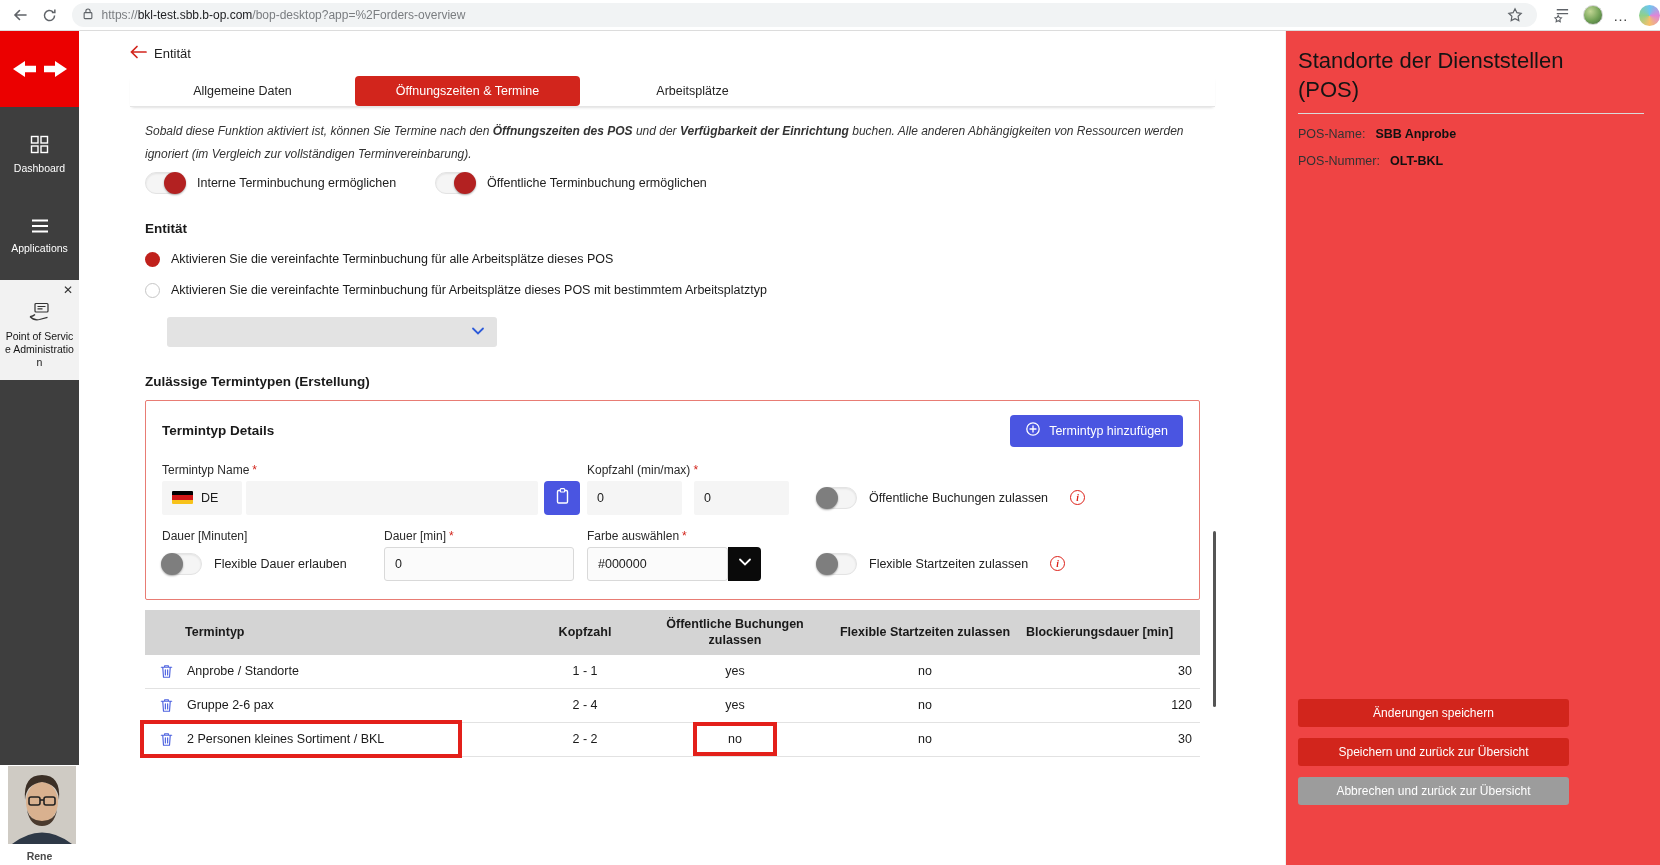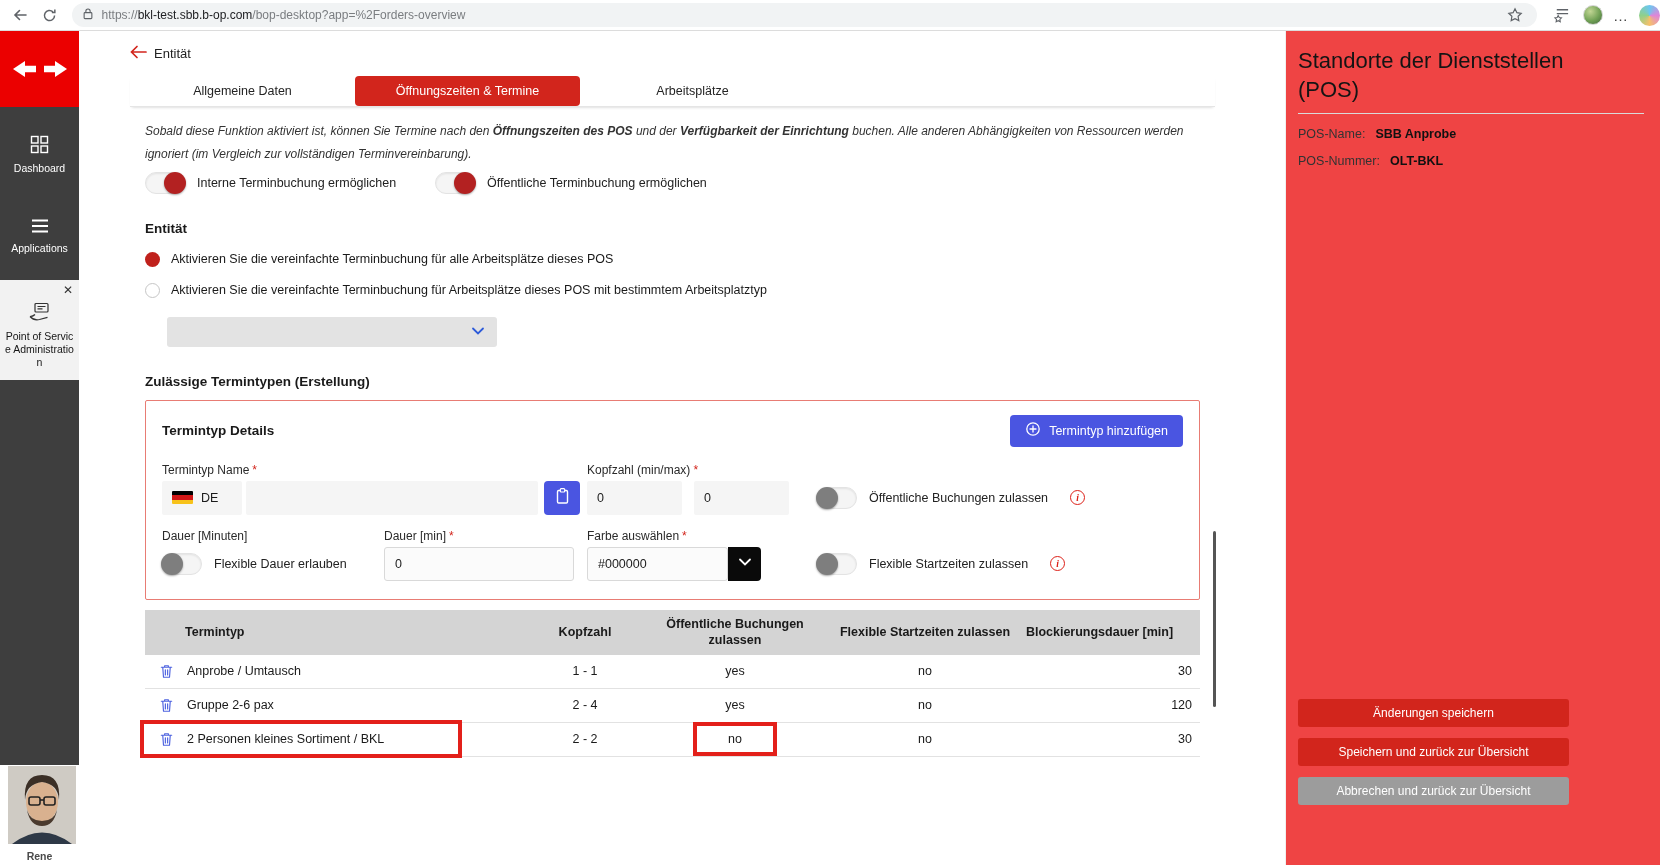--- a/index.html
+++ b/index.html
@@ -371,21 +371,21 @@
         <span class="cr">Blockierungsdauer [min]</span>
       </div>
 
       <div class="t-row">
         <span class="c1">
           <span class="trash">
             <svg width="15" height="17" viewBox="0 0 16 17">
                 <path d="M2.5 4h11M6 4V2.4h4V4M4 4l.8 10.6h6.4L12 4M6.8 6.8v5.4M9.2 6.8v5.4" fill="none" stroke="#4E63E0" stroke-width="1.25" stroke-linecap="round" stroke-linejoin="round"></path>
               </svg>
           </span>
-          <span>Anprobe / Umtausch</span>
+          <span>Anprobe / Standorte</span>
         </span>
         <span class="cc">1 - 1</span>
         <span class="cc">yes</span>
         <span class="cc">no</span>
         <span class="cr">30</span>
       </div>
 
       <div class="t-row">
         <span class="c1">
           <span class="trash">

